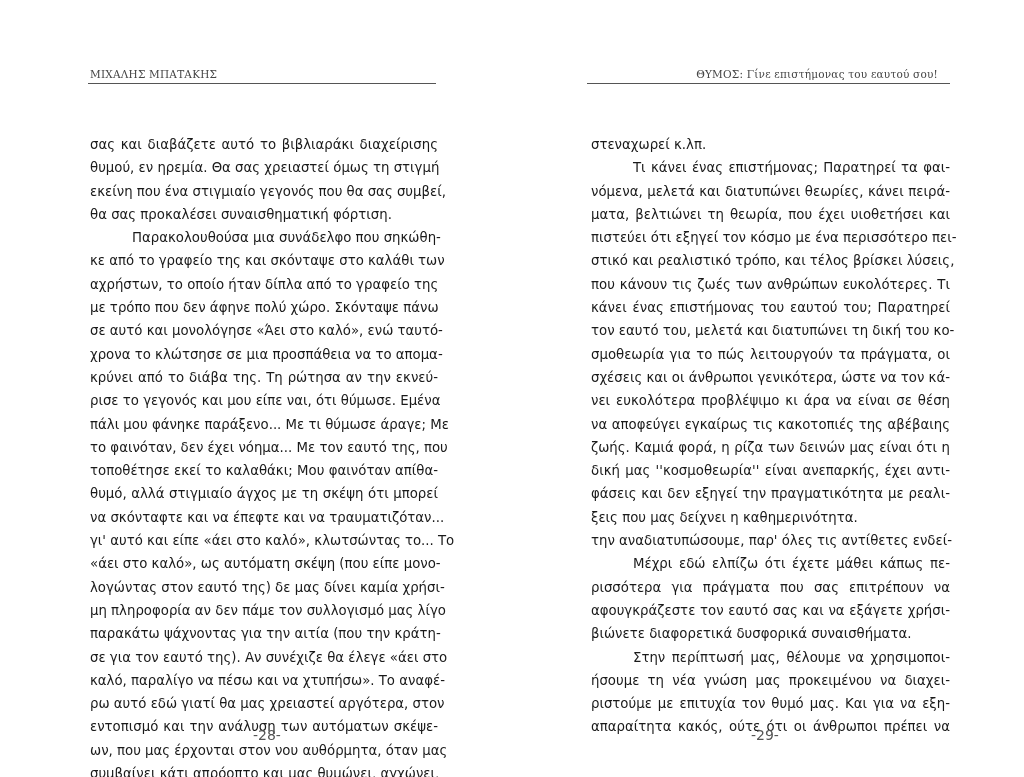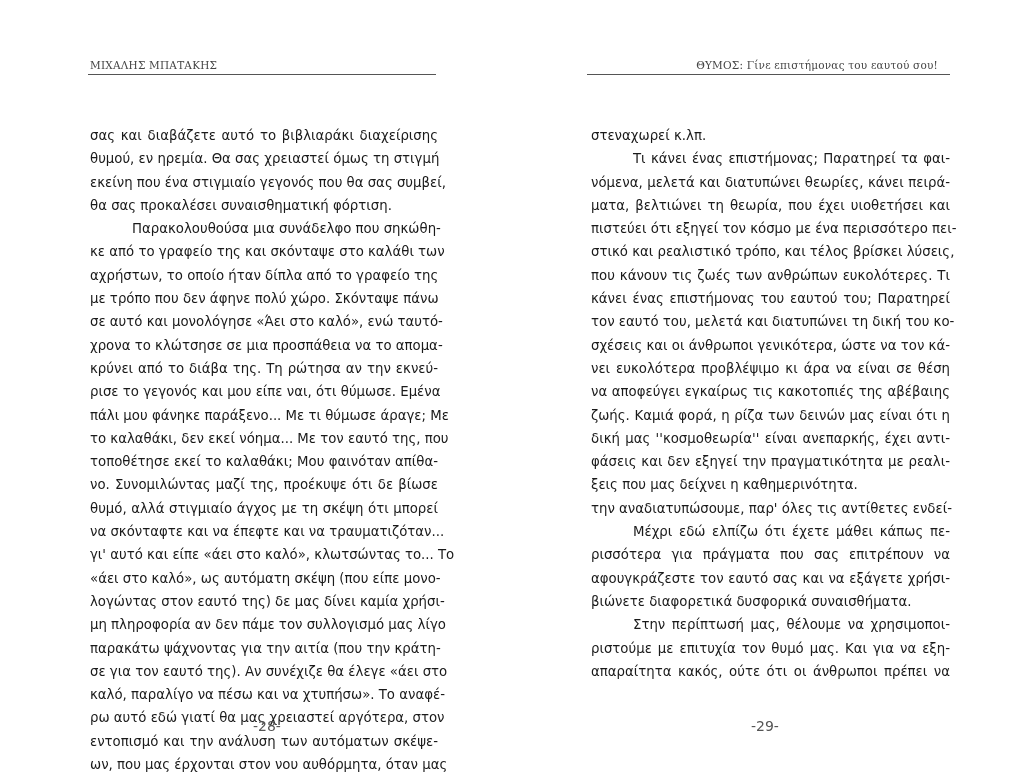--- a/index.html
+++ b/index.html
@@ -1,17 +1,17 @@
 <!DOCTYPE html>
 <html><head>
 <meta charset="utf-8">
 <style>
   html, body { margin: 0; padding: 0; background: #ffffff; }
   body { width: 1024px; height: 777px; position: relative; overflow: hidden; }
-  .page { position: absolute; top: 5px; height: 754px; }
+  .page { position: absolute; top: 14px; height: 754px; }
   .page-left { left: 0; width: 512px; }
   .page-right { left: 512px; width: 512px; }
   .running-head {
     position: absolute; top: 54px;
     font-family: "DejaVu Serif", serif; font-size: 10.5px; color: #444;
     letter-spacing: 0.2px;
   }
   .page-left .running-head { left: 90px; }
   .page-right .running-head { right: 86px; text-align: center; }
   .head-rule {
@@ -49,23 +49,22 @@
       <span class="line last">θα σας προκαλέσει συναισθηματική φόρτιση.</span>
       <span class="line indent">Παρακολουθούσα μια συνάδελφο που σηκώθη-</span>
       <span class="line">κε από το γραφείο της και σκόνταψε στο καλάθι των</span>
       <span class="line">αχρήστων, το οποίο ήταν δίπλα από το γραφείο της</span>
       <span class="line">με τρόπο που δεν άφηνε πολύ χώρο. Σκόνταψε πάνω</span>
       <span class="line">σε αυτό και μονολόγησε «Άει στο καλό», ενώ ταυτό-</span>
       <span class="line">χρονα το κλώτσησε σε μια προσπάθεια να το απομα-</span>
       <span class="line">κρύνει από το διάβα της. Τη ρώτησα αν την εκνεύ-</span>
       <span class="line">ρισε το γεγονός και μου είπε ναι, ότι θύμωσε. Εμένα</span>
       <span class="line">πάλι μου φάνηκε παράξενο... Με τι θύμωσε άραγε; Με</span>
-      <span class="line">το καλαθάκι, δεν εκεί νόημα... Με τον εαυτό της, που</span>
+      <span class="line">το φαινόταν, δεν έχει νόημα... Με τον εαυτό της, που</span>
       <span class="line">τοποθέτησε εκεί το καλαθάκι; Μου φαινόταν απίθα-</span>
-      <span class="line">νο. Συνομιλώντας μαζί της, προέκυψε ότι δε βίωσε</span>
       <span class="line">θυμό, αλλά στιγμιαίο άγχος με τη σκέψη ότι μπορεί</span>
       <span class="line">να σκόνταφτε και να έπεφτε και να τραυματιζόταν...</span>
       <span class="line">γι' αυτό και είπε «άει στο καλό», κλωτσώντας το... Το</span>
       <span class="line">«άει στο καλό», ως αυτόματη σκέψη (που είπε μονο-</span>
       <span class="line">λογώντας στον εαυτό της) δε μας δίνει καμία χρήσι-</span>
       <span class="line">μη πληροφορία αν δεν πάμε τον συλλογισμό μας λίγο</span>
       <span class="line">παρακάτω ψάχνοντας για την αιτία (που την κράτη-</span>
       <span class="line">σε για τον εαυτό της). Αν συνέχιζε θα έλεγε «άει στο</span>
       <span class="line">καλό, παραλίγο να πέσω και να χτυπήσω». Το αναφέ-</span>
       <span class="line">ρω αυτό εδώ γιατί θα μας χρειαστεί αργότερα, στον</span>
@@ -82,30 +81,32 @@
   <div class="body-text">
       <span class="line last">στεναχωρεί κ.λπ.</span>
       <span class="line indent">Τι κάνει ένας επιστήμονας; Παρατηρεί τα φαι-</span>
       <span class="line">νόμενα, μελετά και διατυπώνει θεωρίες, κάνει πειρά-</span>
       <span class="line">ματα, βελτιώνει τη θεωρία, που έχει υιοθετήσει και</span>
       <span class="line">πιστεύει ότι εξηγεί τον κόσμο με ένα περισσότερο πει-</span>
       <span class="line">στικό και ρεαλιστικό τρόπο, και τέλος βρίσκει λύσεις,</span>
       <span class="line">που κάνουν τις ζωές των ανθρώπων ευκολότερες. Τι</span>
       <span class="line">κάνει ένας επιστήμονας του εαυτού του; Παρατηρεί</span>
       <span class="line">τον εαυτό του, μελετά και διατυπώνει τη δική του κο-</span>
+      <span class="line">σμοθεωρία για το πώς λειτουργούν τα πράγματα, οι</span>
       <span class="line">σχέσεις και οι άνθρωποι γενικότερα, ώστε να τον κά-</span>
       <span class="line">νει ευκολότερα προβλέψιμο κι άρα να είναι σε θέση</span>
       <span class="line">να αποφεύγει εγκαίρως τις κακοτοπιές της αβέβαιης</span>
       <span class="line">ζωής. Καμιά φορά, η ρίζα των δεινών μας είναι ότι η</span>
       <span class="line">δική μας ''κοσμοθεωρία'' είναι ανεπαρκής, έχει αντι-</span>
       <span class="line">φάσεις και δεν εξηγεί την πραγματικότητα με ρεαλι-</span>
       <span class="line last">ξεις που μας δείχνει η καθημερινότητα.</span>
       <span class="line">την αναδιατυπώσουμε, παρ' όλες τις αντίθετες ενδεί-</span>
       <span class="line indent">Μέχρι εδώ ελπίζω ότι έχετε μάθει κάπως πε-</span>
       <span class="line">ρισσότερα για πράγματα που σας επιτρέπουν να</span>
       <span class="line">αφουγκράζεστε τον εαυτό σας και να εξάγετε χρήσι-</span>
       <span class="line last">βιώνετε διαφορετικά δυσφορικά συναισθήματα.</span>
       <span class="line indent">Στην περίπτωσή μας, θέλουμε να χρησιμοποι-</span>
+      <span class="line">ήσουμε τη νέα γνώση μας προκειμένου να διαχει-</span>
       <span class="line">ριστούμε με επιτυχία τον θυμό μας. Και για να εξη-</span>
       <span class="line">απαραίτητα κακός, ούτε ότι οι άνθρωποι πρέπει να</span>
     </div>
   <div class="page-number">-29-</div>
 </div>
 
 </body></html>

